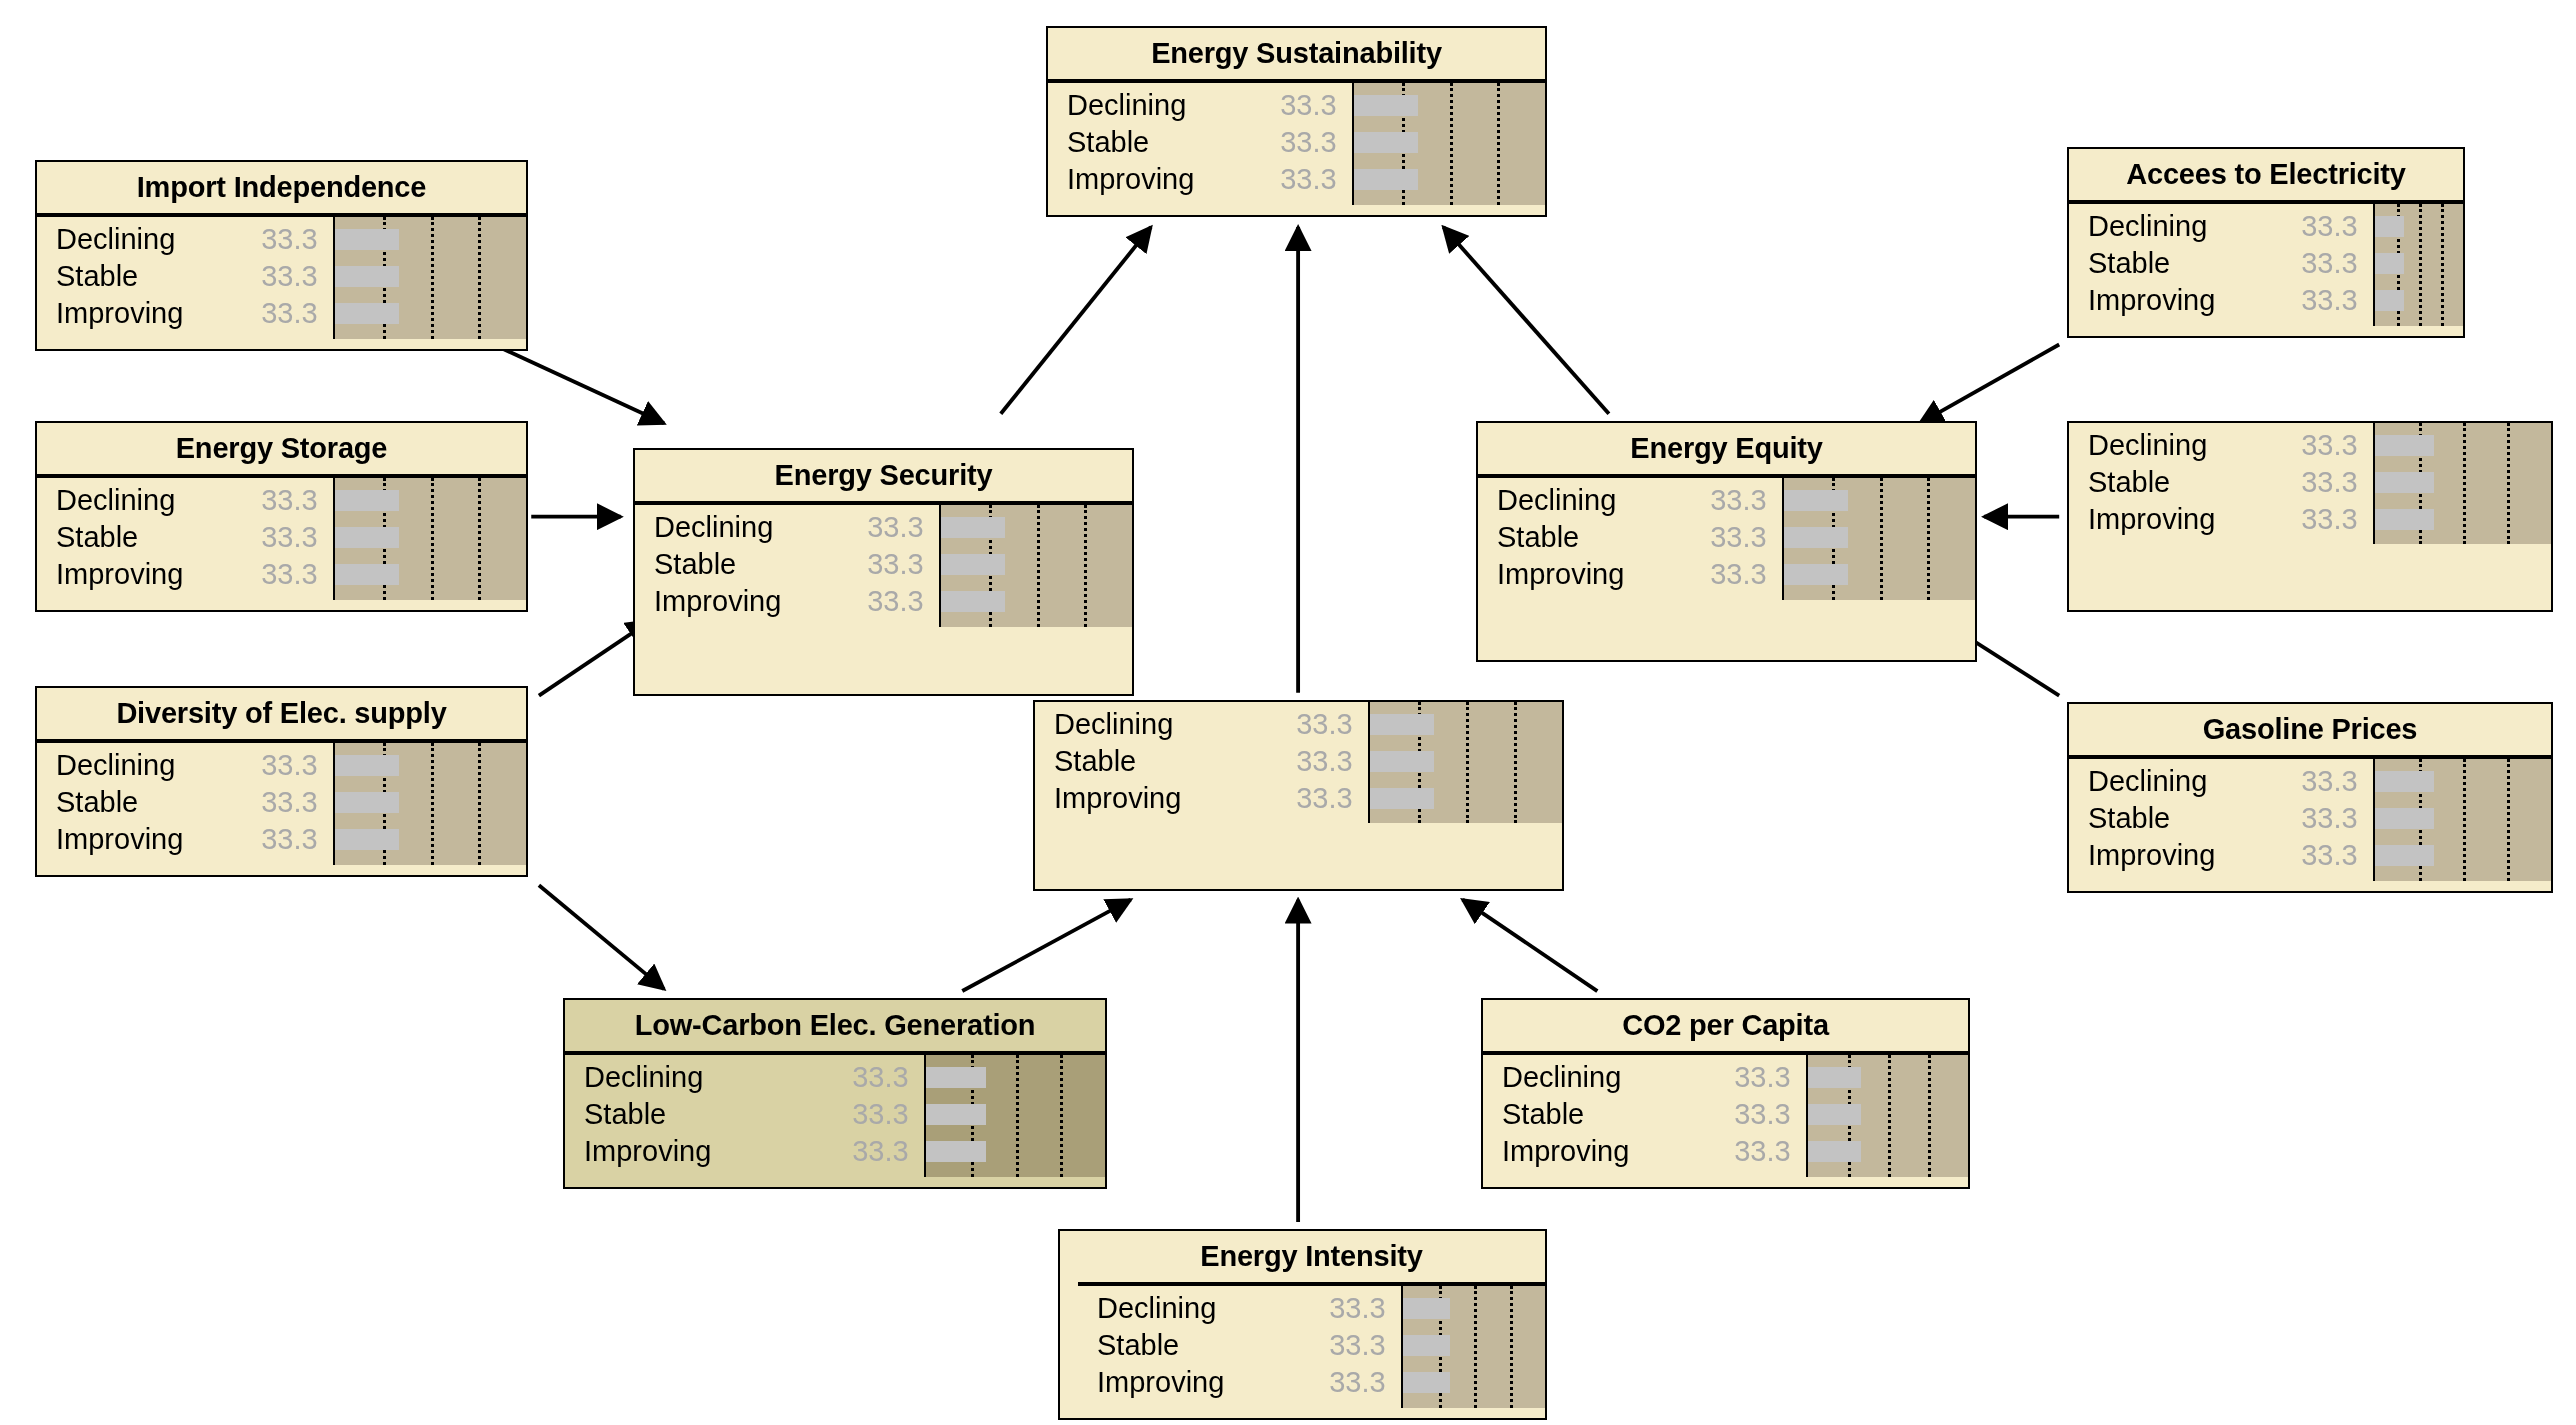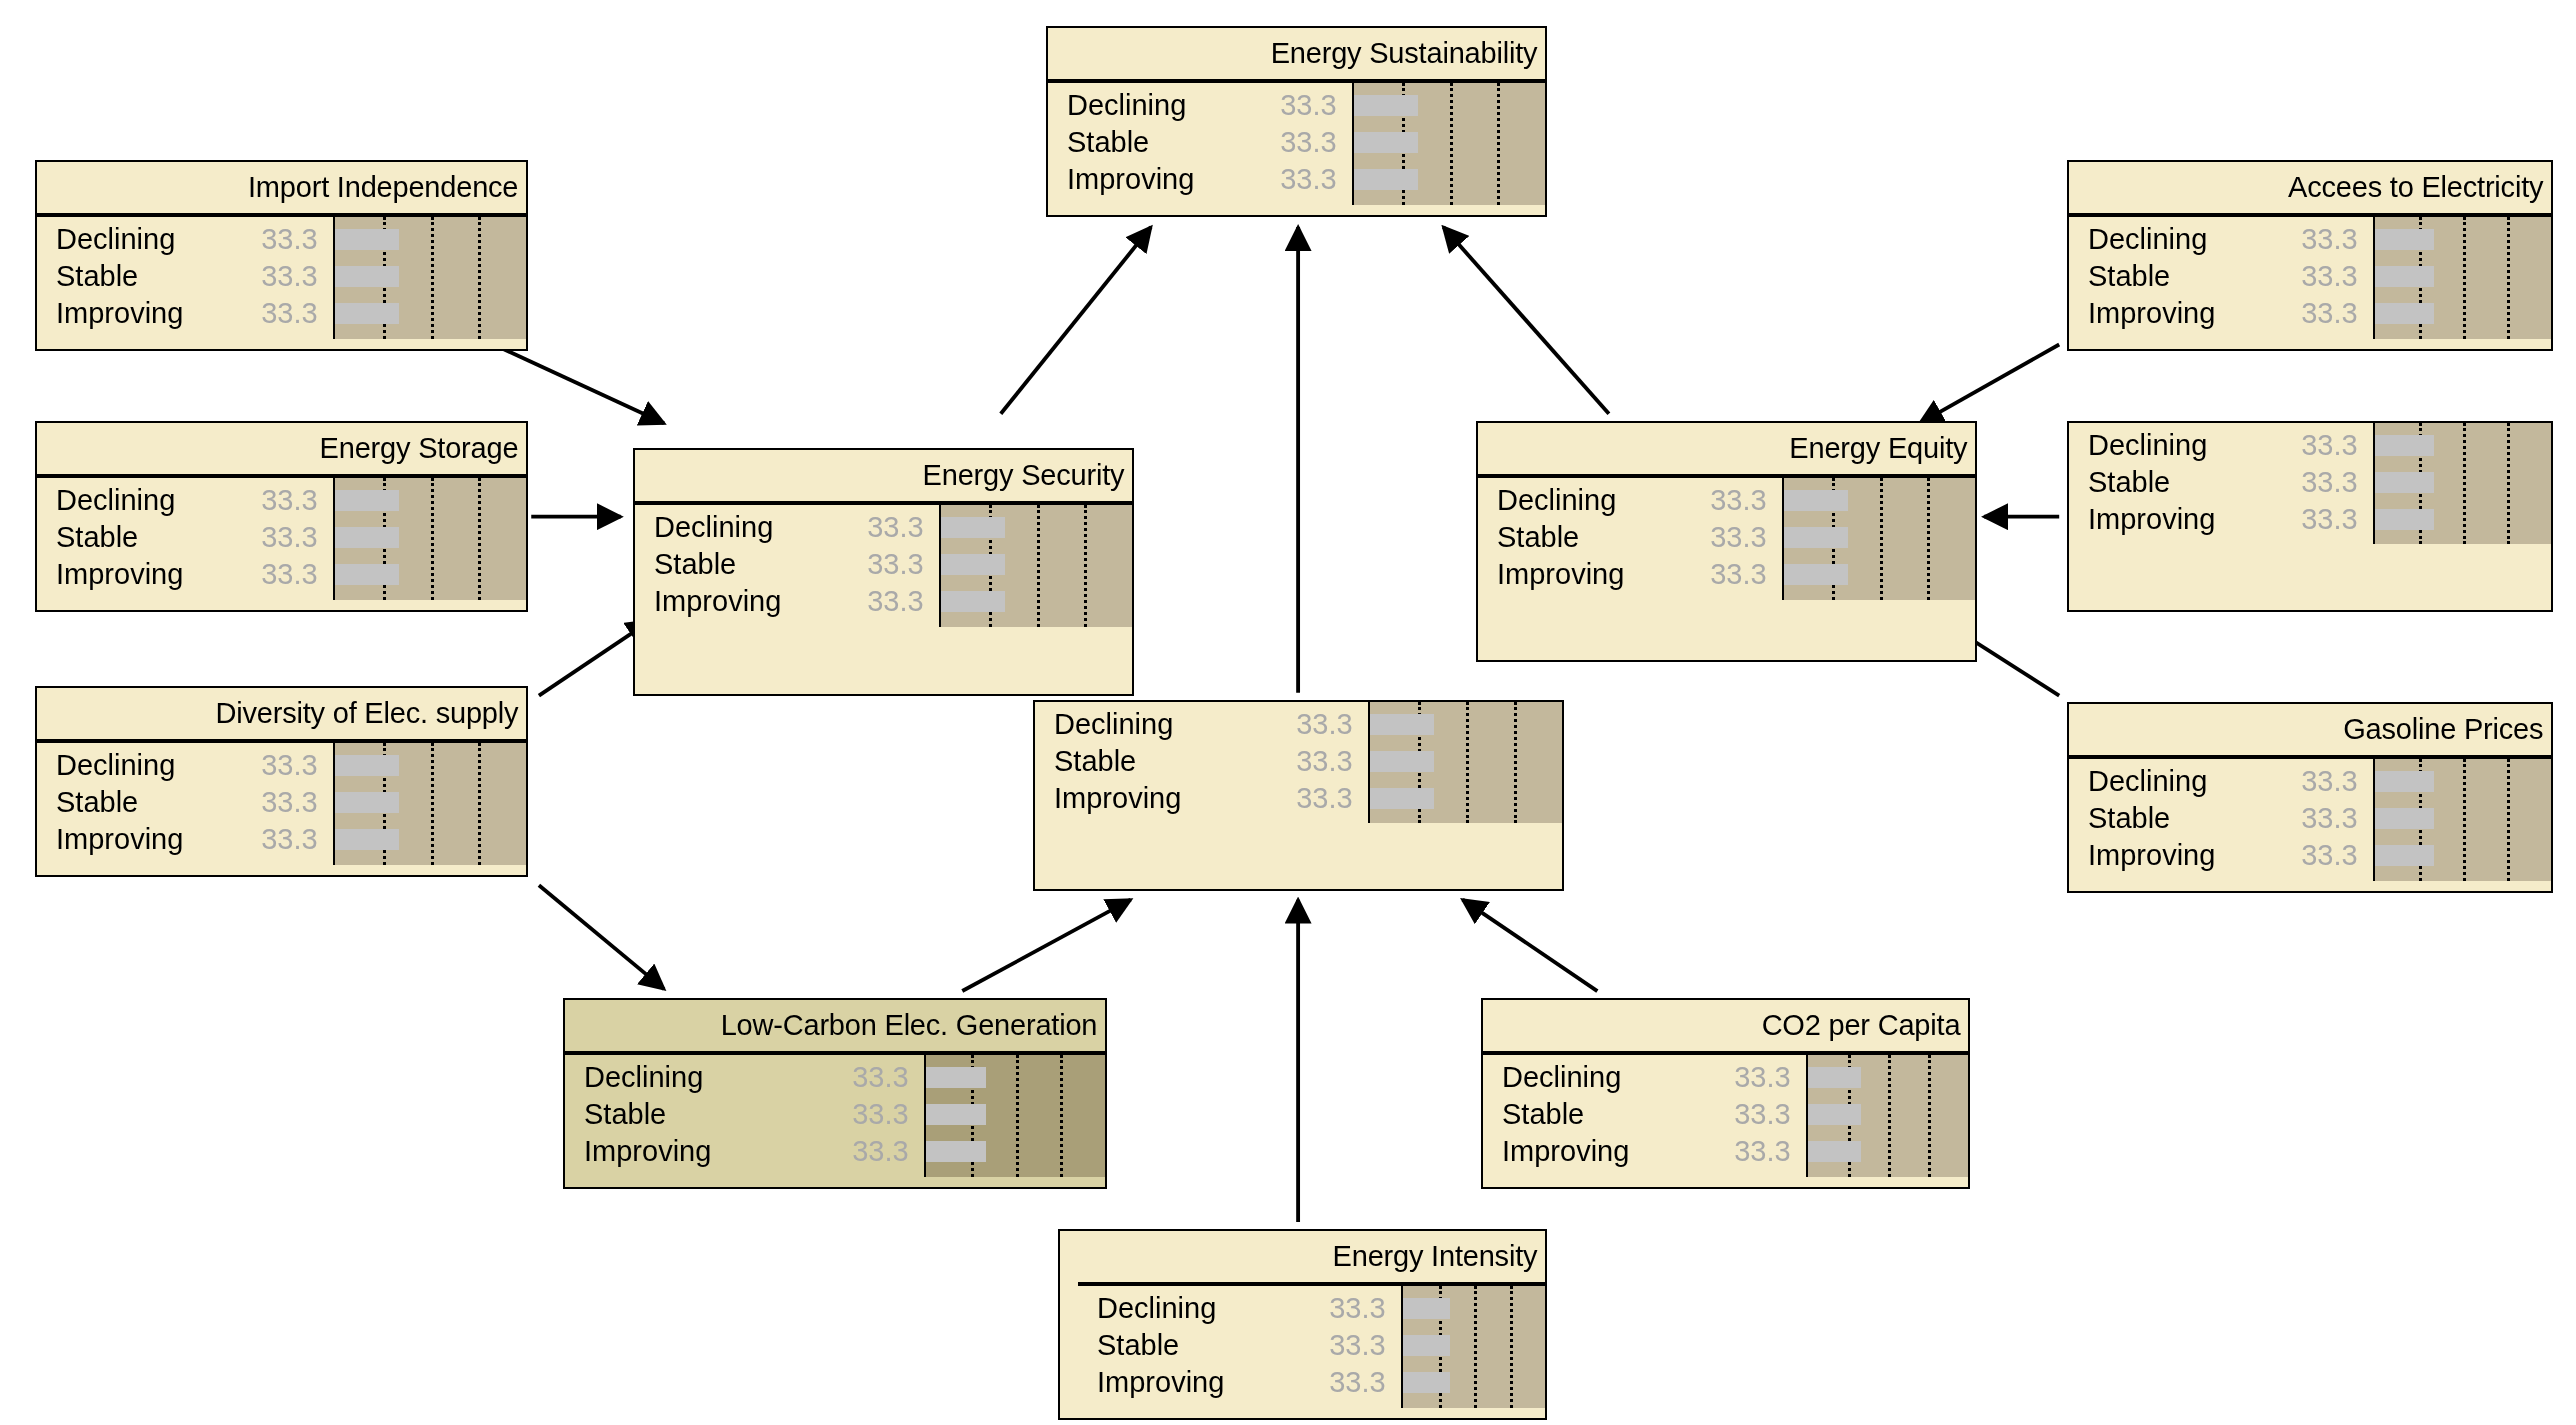--- a/index.html
+++ b/index.html
@@ -24,22 +24,22 @@
   }
   .node{
     position:absolute;
     box-sizing:border-box;
     border:2.9px solid #000000;
     background:#f5ecca;
     z-index:2;
   }
   .node-title{
     box-sizing:border-box;
-    text-align:right;
-    font-weight:normal;
+    text-align:center;
+    font-weight:bold;
     color:#000000;
     font-size:29px;
     letter-spacing:-0.2px;
     line-height:1;
     padding:10.6px 7.7px 11.5px 7.7px;
     border-bottom:4.8px solid #000000;
     background:inherit;
     white-space:nowrap;
     overflow:hidden;
   }
@@ -196,21 +196,21 @@
             </div>
             <div class="bar-row">
               <div class="bar" style="width: 33.3%;"></div>
             </div>
             <div class="bar-row">
               <div class="bar" style="width: 33.3%;"></div>
             </div>
           </div>
         </div>
       </div>
-      <div class="node" style="left: 2067px; top: 160px; width: 486px; height: 191px;">
+      <div class="node" style="left: 2067px; top: 147px; width: 398px; height: 191px;">
         <div class="node-title">Accees to Electricity</div>
         <div class="node-body">
           <div class="states-col" style="width: 306px;">
             <div class="state-row">
               <span class="state-name">Declining</span>
               <span class="state-value">33.3</span>
             </div>
             <div class="state-row">
               <span class="state-name">Stable</span>
               <span class="state-value">33.3</span>

